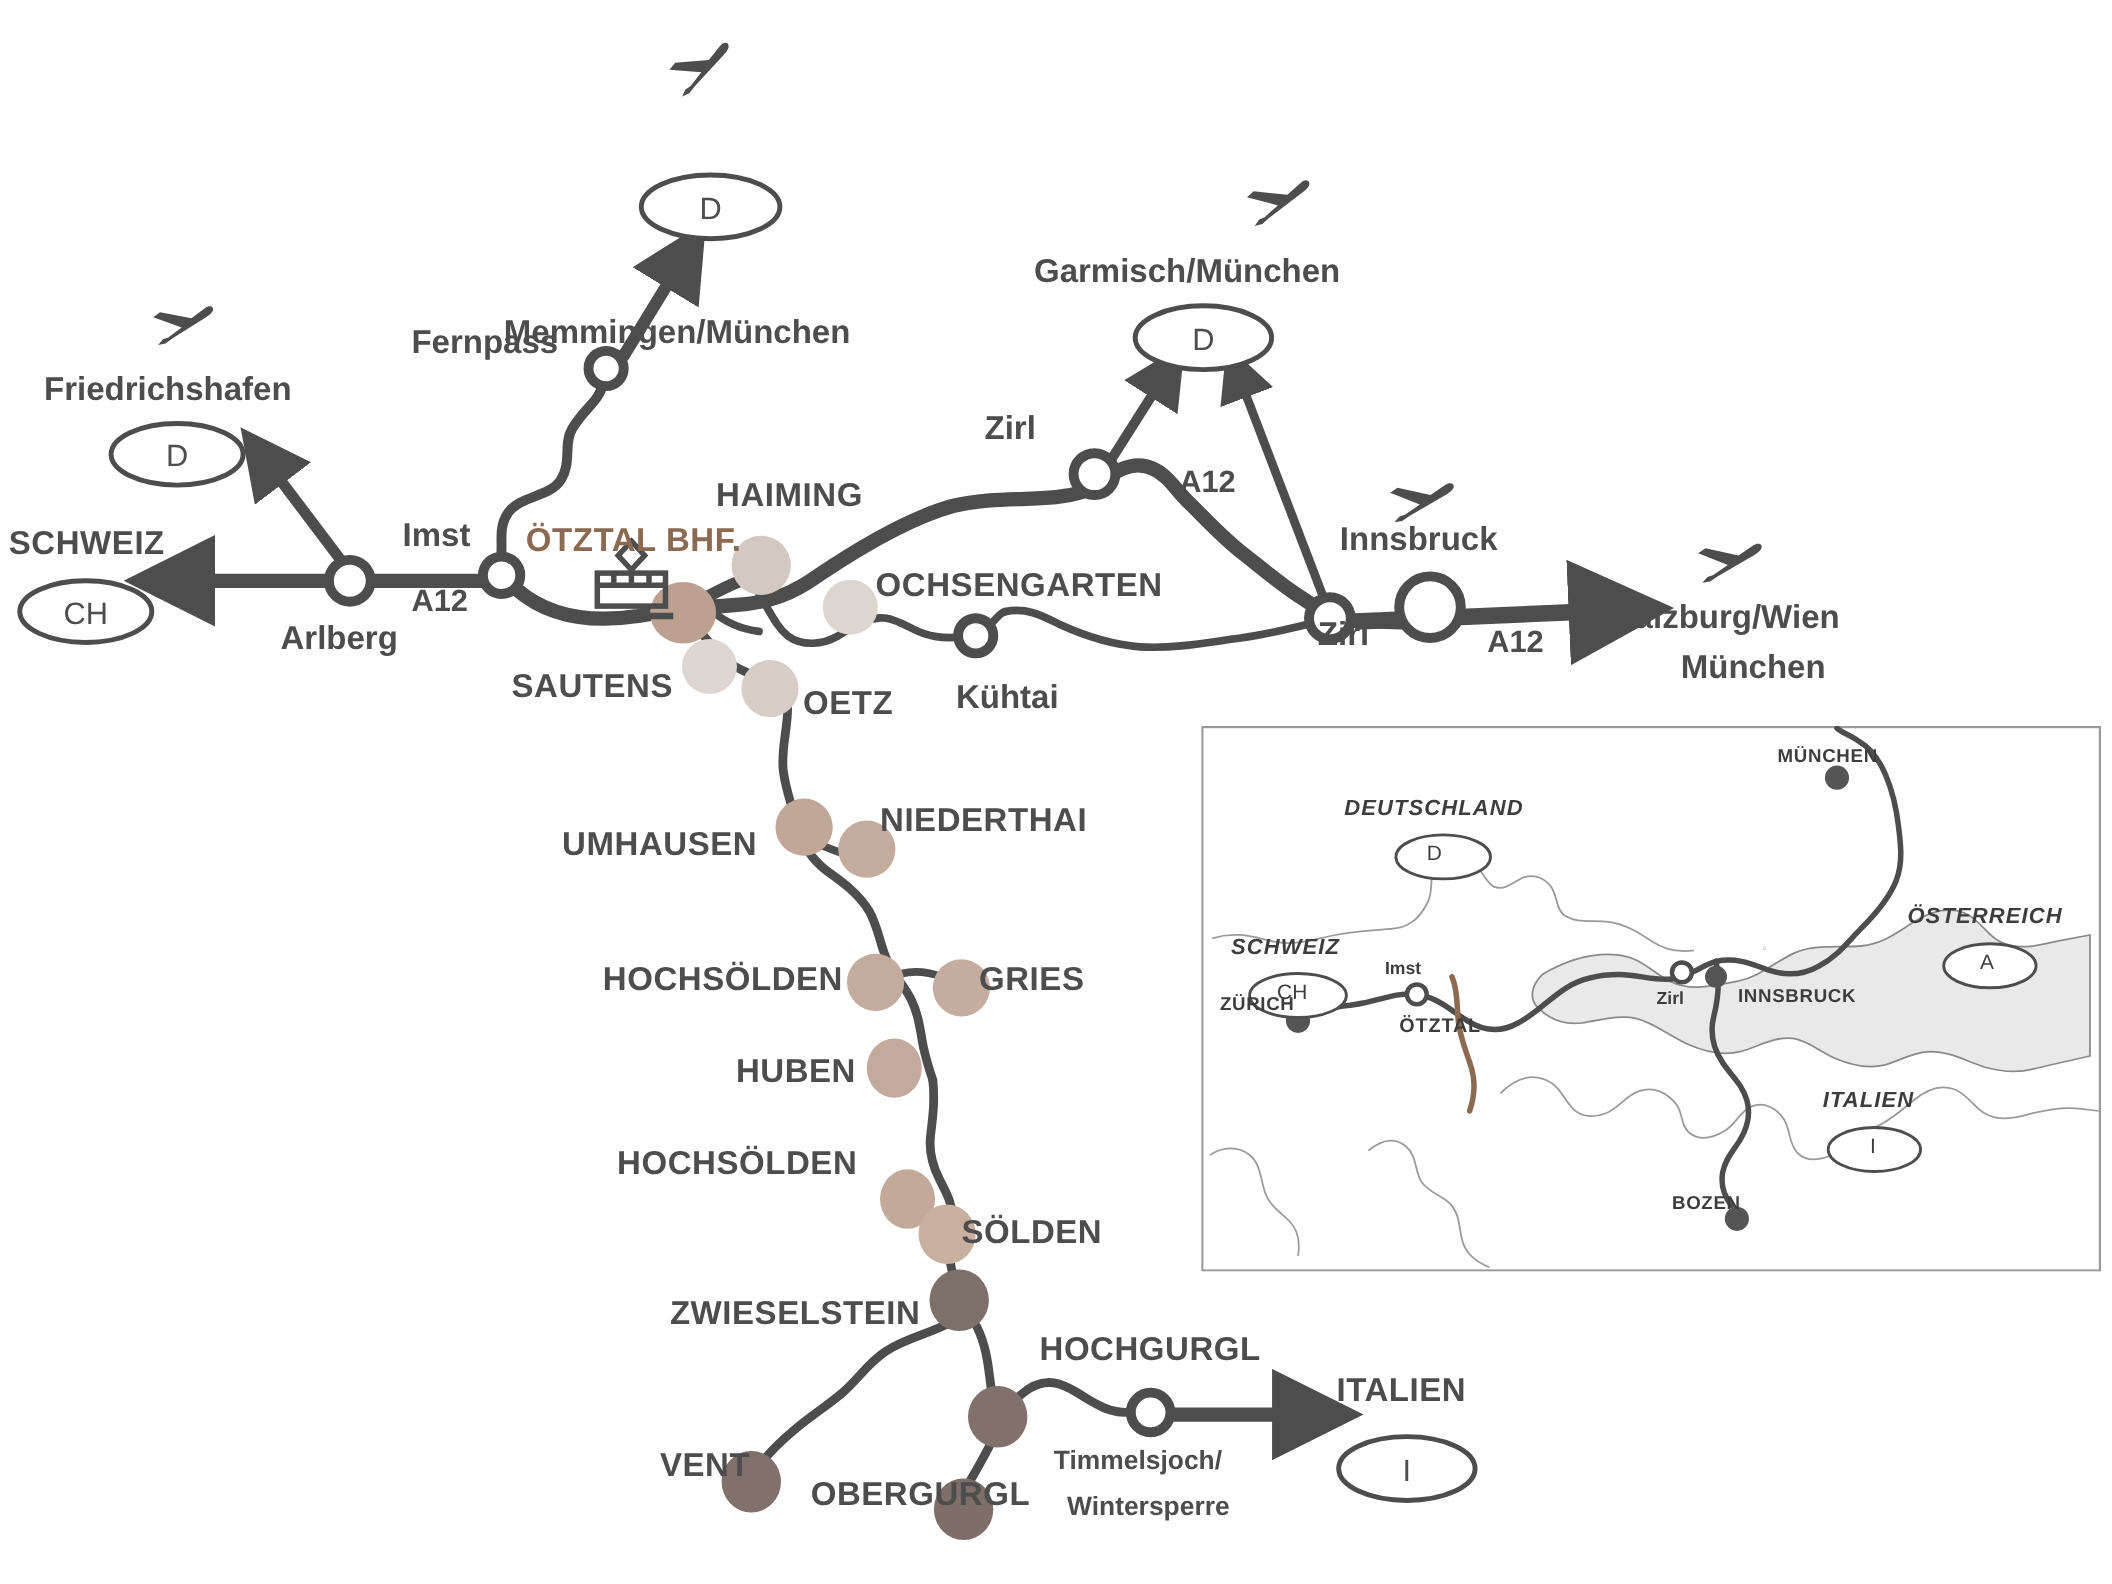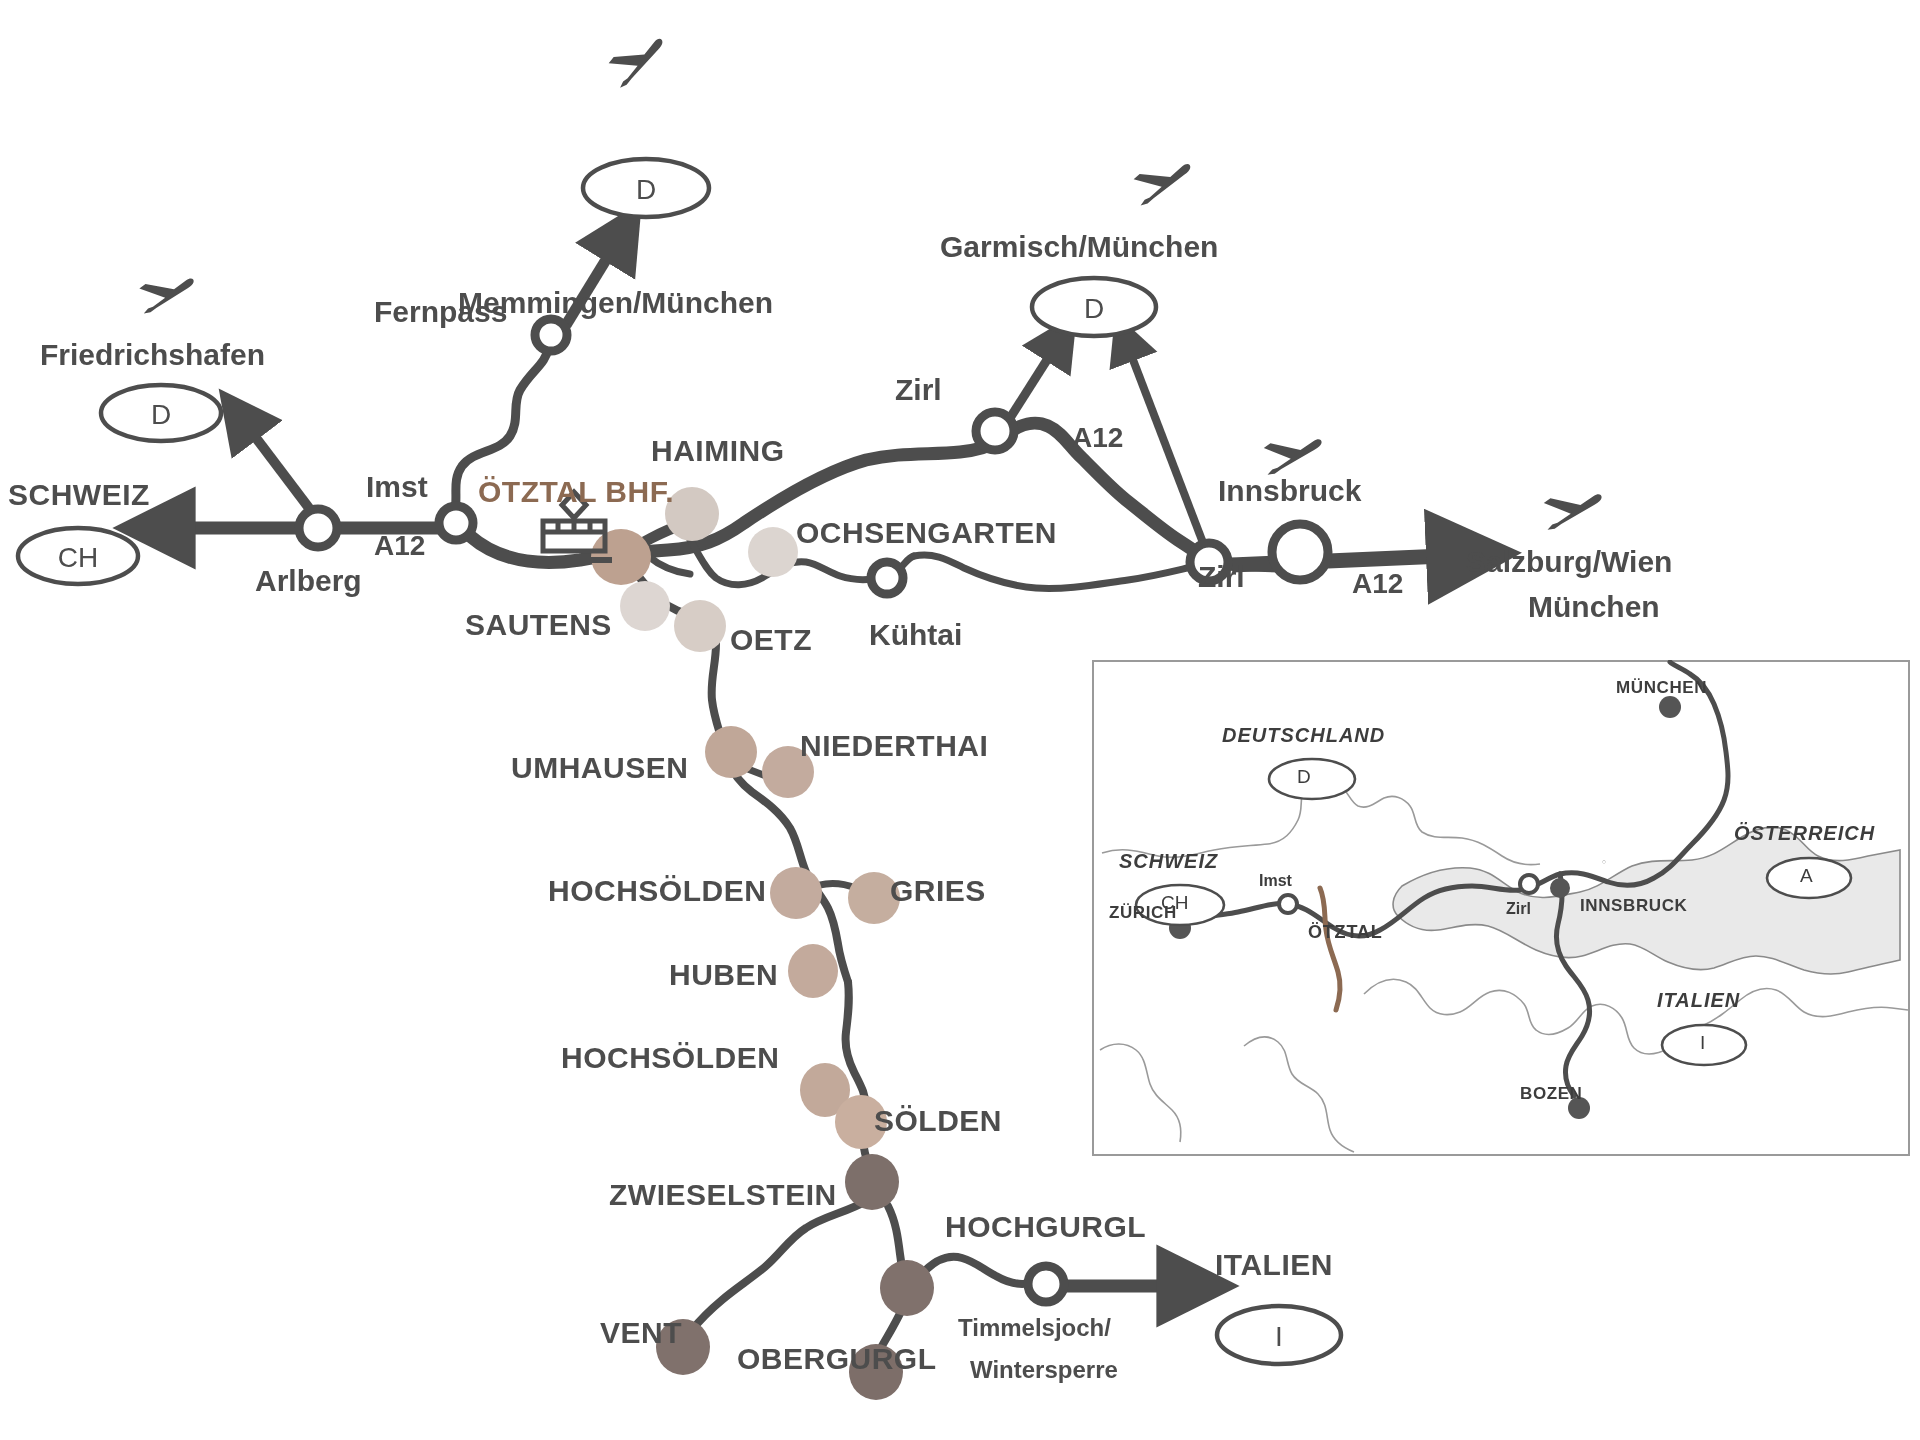--- a/index.html
+++ b/index.html
@@ -304,16 +304,16 @@
     <div class="inset-lbl in-country" style="left:642px;top:163px;">ÖSTERREICH</div>
     <div class="inset-lbl in-country" style="left:27px;top:191px;">SCHWEIZ</div>
     <div class="inset-lbl in-country" style="left:565px;top:330px;">ITALIEN</div>
 
     <div class="inset-lbl in-city" style="left:524px;top:19px;">MÜNCHEN</div>
     <div class="inset-lbl in-city" style="left:17px;top:244px;">ZÜRICH</div>
     <div class="inset-lbl in-city" style="left:488px;top:237px;">INNSBRUCK</div>
     <div class="inset-lbl in-city" style="left:428px;top:425px;">BOZEN</div>
     <div class="inset-lbl in-city-sm" style="left:167px;top:213px;">Imst</div>
     <div class="inset-lbl in-city-sm" style="left:414px;top:241px;">Zirl</div>
-    <div class="inset-lbl in-region" style="left:180px;top:263px;margin-left:36px;">ÖTZTAL</div>
+    <div class="inset-lbl in-region" style="left:180px;top:263px;">ÖTZTAL</div>
   </div>
 
 </div>
 
 </body></html>

